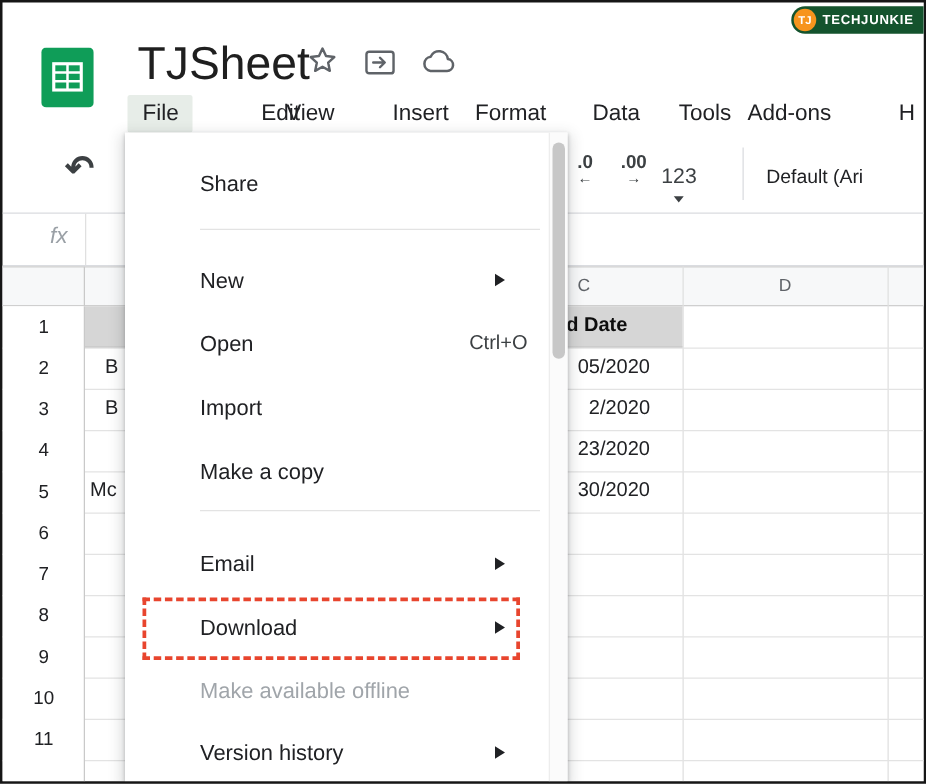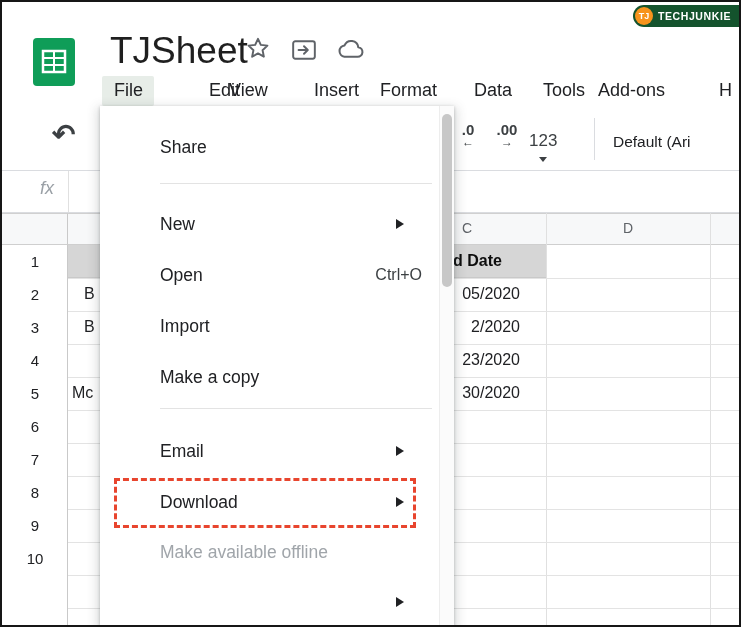--- a/index.html
+++ b/index.html
@@ -164,20 +164,21 @@
   <div class="abs rownum" style="top:243px;">1</div>
   <div class="abs rownum" style="top:276px;">2</div>
   <div class="abs rownum" style="top:309px;">3</div>
   <div class="abs rownum" style="top:342px;">4</div>
   <div class="abs rownum" style="top:375px;">5</div>
   <div class="abs rownum" style="top:408px;">6</div>
   <div class="abs rownum" style="top:441px;">7</div>
   <div class="abs rownum" style="top:474px;">8</div>
   <div class="abs rownum" style="top:507px;">9</div>
   <div class="abs rownum" style="top:540px;">10</div>
+  <div class="abs rownum" style="top:573px;">11</div>
 
   <div class="abs hdr-row1"></div>
   <div class="abs hdr-text">d Date</div>
 
   <div class="abs cell-text" style="left:82px; top:283px;">B</div>
   <div class="abs cell-text" style="left:82px; top:316px;">B</div>
   <div class="abs cell-text" style="left:70px; top:382px;">Mc</div>
   <div class="abs cell-text date-cell" style="top:283px;">05/2020</div>
   <div class="abs cell-text date-cell" style="top:316px;">2/2020</div>
   <div class="abs cell-text date-cell" style="top:349px;">23/2020</div>
@@ -219,20 +220,21 @@
     <div class="mi" style="top:371px;">
       <span>Download</span>
       <span class="submenu-arrow"></span>
     </div>
 
     <div class="mi disabled" style="top:421px;">
       <span>Make available offline</span>
     </div>
 
     <div class="mi" style="top:471px;">
+      <span>Version history</span>
       <span class="submenu-arrow"></span>
     </div>
 
     <div class="dl-box"></div>
 
     <div class="mscroll">
       <div class="mthumb"></div>
     </div>
   </div>
 

